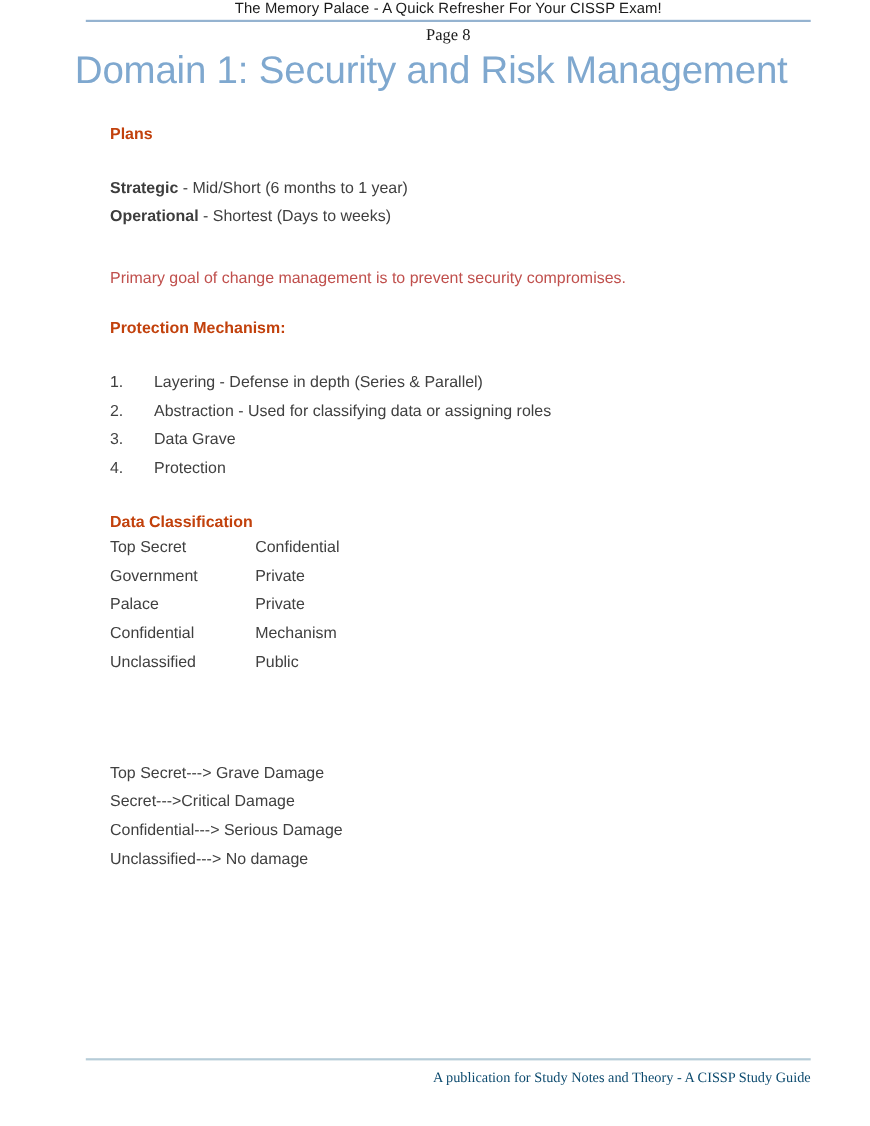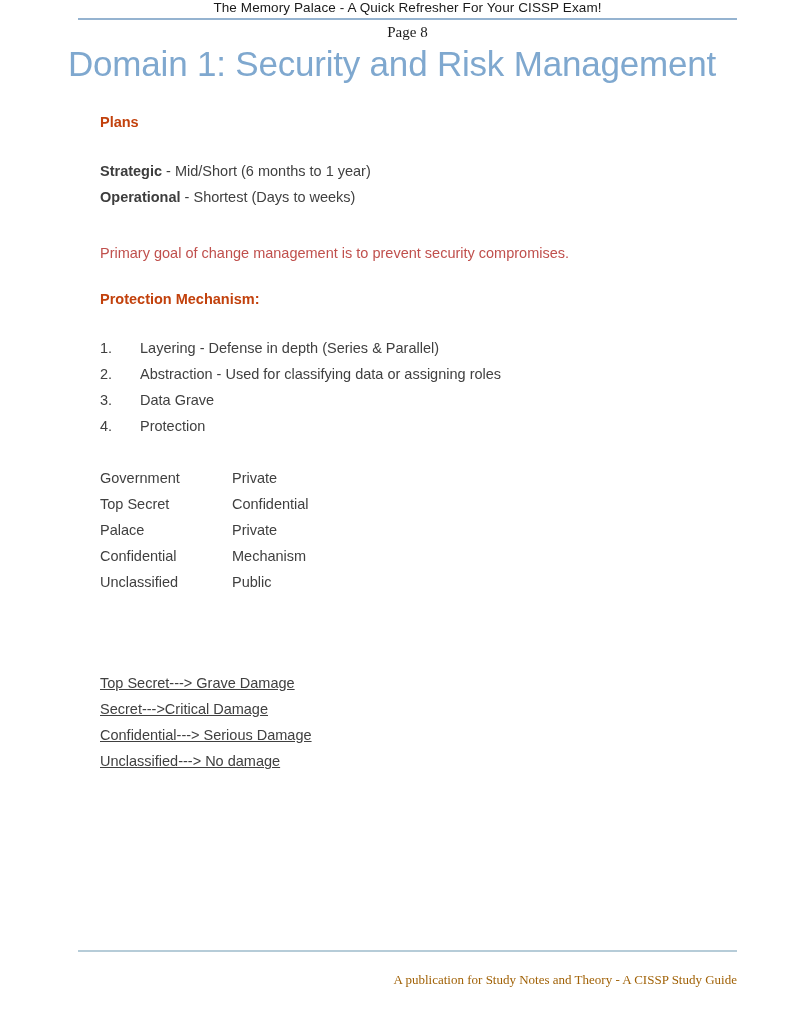--- a/index.html
+++ b/index.html
@@ -135,42 +135,41 @@
     vertical-align: top;
   }
   .class-table td.col-gov {
     width: 132px;
     padding-right: 0;
   }
 
   .damage-line {
     line-height: 26px;
     color: #404040;
-    text-decoration: underline;
   }
 
   
   .running-footer {
     position: absolute;
     bottom: 36px;
     left: 78px;
     width: 659px;
   }
   .footer-rule {
     height: 2px;
     background: #b6ccd8;
     width: 100%;
   }
   .footer-text {
     font-family: "Liberation Serif", serif;
     font-size: 13px;
-    color: #a16207;
+    color: #0c4a6e;
     text-align: right;
     line-height: 16px;
-    padding-top: 20px;
+    padding-top: 8px;
     white-space: nowrap;
   }
 </style>
 </head>
 <body>
 
 <div class="page">
 
   <div class="running-header">
     <div class="running-header-text">The Memory Palace - A Quick Refresher For Your CISSP Exam!</div>
@@ -216,30 +215,31 @@
         <span class="num-text">Data Grave</span>
       </li>
       <li class="num-item">
         <span class="num-marker">4.</span>
         <span class="num-text">Protection</span>
       </li>
     </ul>
 
     <div class="spacer-md"></div>
 
+    <div class="heading">Data Classification</div>
 
     <table class="class-table">
       <tbody>
         <tr>
+          <td class="col-gov">Top Secret</td>
+          <td>Confidential</td>
+        </tr>
+        <tr>
           <td class="col-gov">Government</td>
           <td>Private</td>
-        </tr>
-        <tr>
-          <td class="col-gov">Top Secret</td>
-          <td>Confidential</td>
         </tr>
         <tr>
           <td class="col-gov">Palace</td>
           <td>Private</td>
         </tr>
         <tr>
           <td class="col-gov">Confidential</td>
           <td>Mechanism</td>
         </tr>
         <tr>

